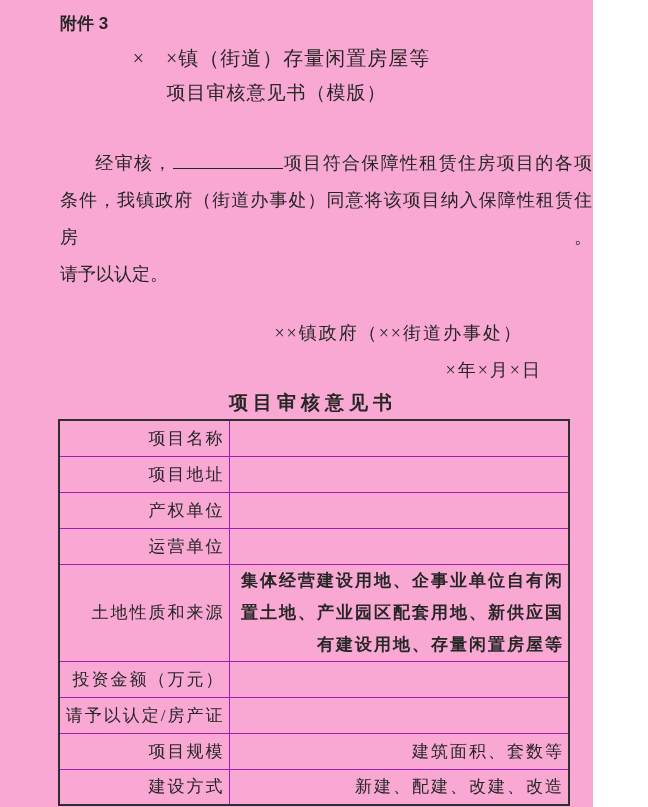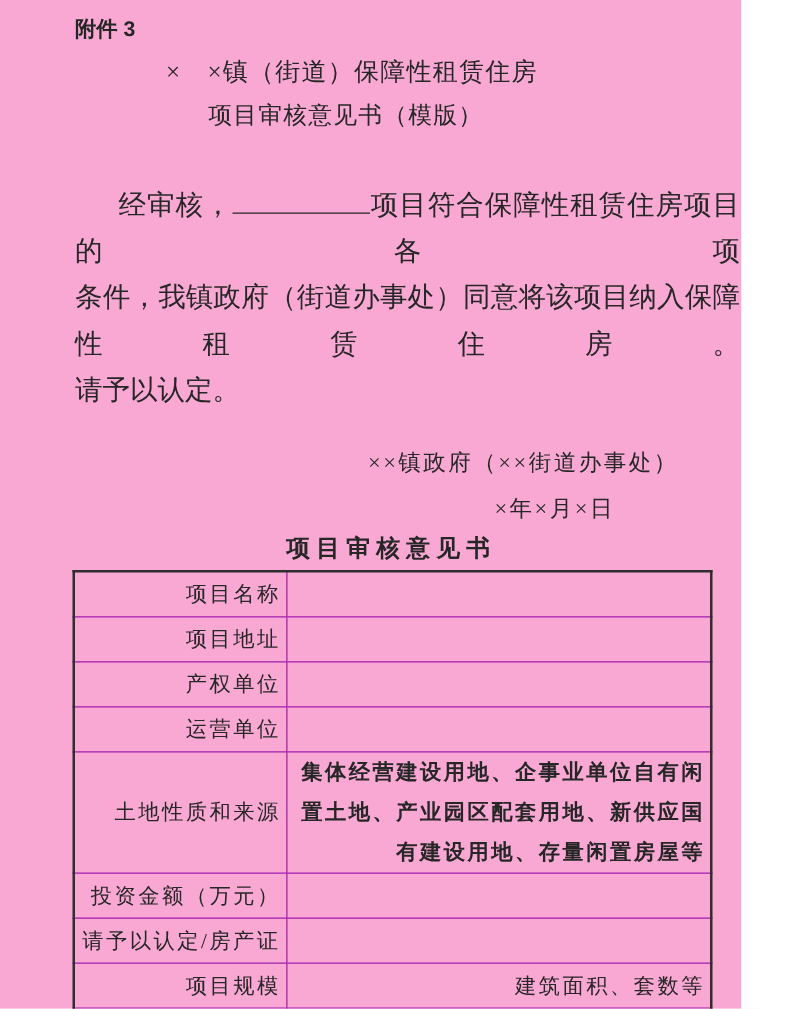--- a/index.html
+++ b/index.html
@@ -32,50 +32,50 @@
     margin-top: 13px;
     padding-right: 40px;
     text-align: center;
     font-size: 19px;
     line-height: 21px;
     letter-spacing: 1px;
   }
   .body-para {
     margin: 42px 0 0 60px;
     width: 532px;
-    font-size: 22px;
+    font-size: 18px;
     line-height: 37px;
   }
   .para-line-justify {
     text-align: justify;
     text-align-last: justify;
   }
   .para-indent {
     display: inline-block;
     width: 34px;
   }
   .fill-blank {
     display: inline-block;
     width: 110px;
     height: 15px;
     border-bottom: 1px solid #262626;
     vertical-align: baseline;
   }
   .sig-org {
     margin-top: 30px;
     text-align: right;
-    padding-right: 50px;
+    padding-right: 70px;
     font-size: 18px;
     line-height: 21px;
     letter-spacing: 2px;
   }
   .sig-date {
     margin-top: 16px;
     text-align: right;
-    padding-right: 101px;
+    padding-right: 51px;
     font-size: 18px;
     line-height: 21px;
     letter-spacing: 2px;
   }
   .table-title {
     margin: 11px 0 0 58px;
     width: 510px;
     text-align: center;
     font-weight: bold;
     font-size: 19px;
@@ -111,21 +111,21 @@
     font-family: Liberation Serif, serif;
   }
 </style>
 </head>
 <body>
 
 <div class="page">
 
   <div class="attachment-label">附件 3</div>
 
-  <div class="doc-title-1">×　×镇（街道）保障性租赁住房</div>
+  <div class="doc-title-1">×　×镇（街道）存量闲置房屋等</div>
 
   <div class="doc-title-2">项目审核意见书（模版）</div>
 
   <div class="body-para">
     <div class="para-line-justify">
       <span class="para-indent"></span><span>经审核，</span><span class="fill-blank"></span><span>项目符合保障性租赁住房项目的各项</span>
     </div>
     <div class="para-line-justify">条件，我镇政府（街道办事处）同意将该项目纳入保障性租赁住房。</div>
     <div>请予以认定。</div>
   </div>

